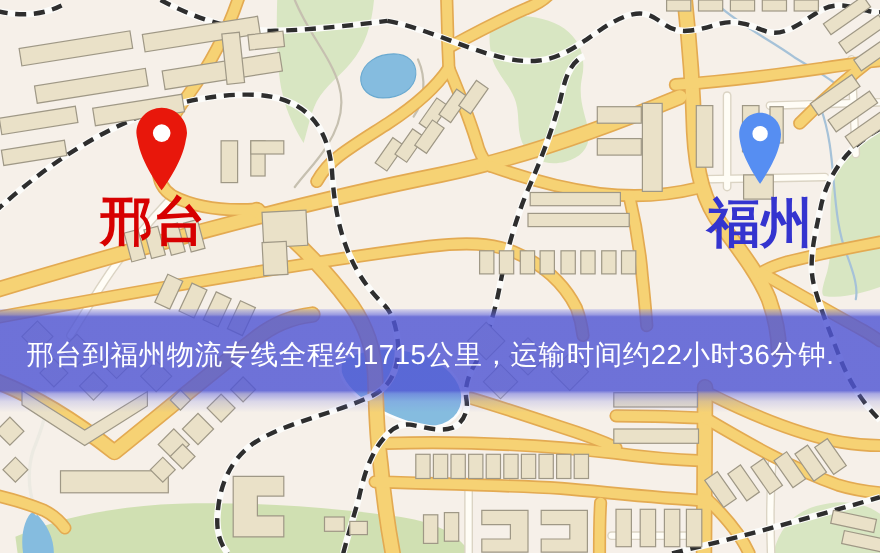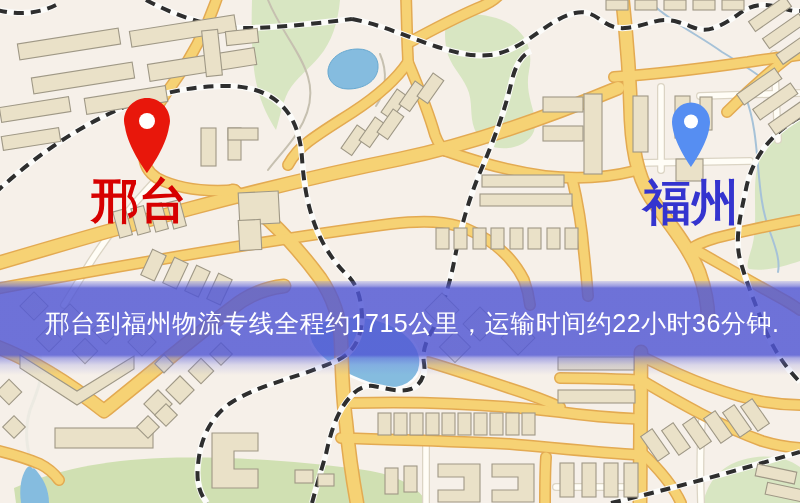--- a/index.html
+++ b/index.html
@@ -26,21 +26,21 @@
   .bld2{fill:#efe8d6;stroke:#a8a292;stroke-width:1;}
   .city-label{font-family:"DejaVu Serif","Liberation Serif",serif;font-weight:bold;font-size:48px;}
 
   
   #route-banner{position:absolute;left:0;top:281px;width:800px;height:94px;
     background:linear-gradient(180deg,
       rgba(120,126,230,.25) 0px, rgba(95,100,220,.6) 5px,
       rgba(80,86,212,.82) 7px, rgba(80,86,212,.82) 74px,
       rgba(95,100,220,.5) 77px, rgba(120,126,230,.22) 84px, rgba(130,136,235,0) 94px);}
   #route-banner .txt{margin:29px 0 0 24px;color:#fff;font-size:25px;line-height:26px;
-      letter-spacing:.5px;white-space:nowrap;font-family:"Liberation Sans",sans-serif;text-align:center;}
+      letter-spacing:.5px;white-space:nowrap;font-family:"Liberation Sans",sans-serif;}
 </style>
 </head>
 <body>
 
 <div id="stage">
   <svg id="map-svg" viewBox="0 0 800 503" xmlns="http://www.w3.org/2000/svg">
 
     <rect x="0" y="0" width="800" height="503" fill="#f6f0e9"></rect>
 
     <g>

